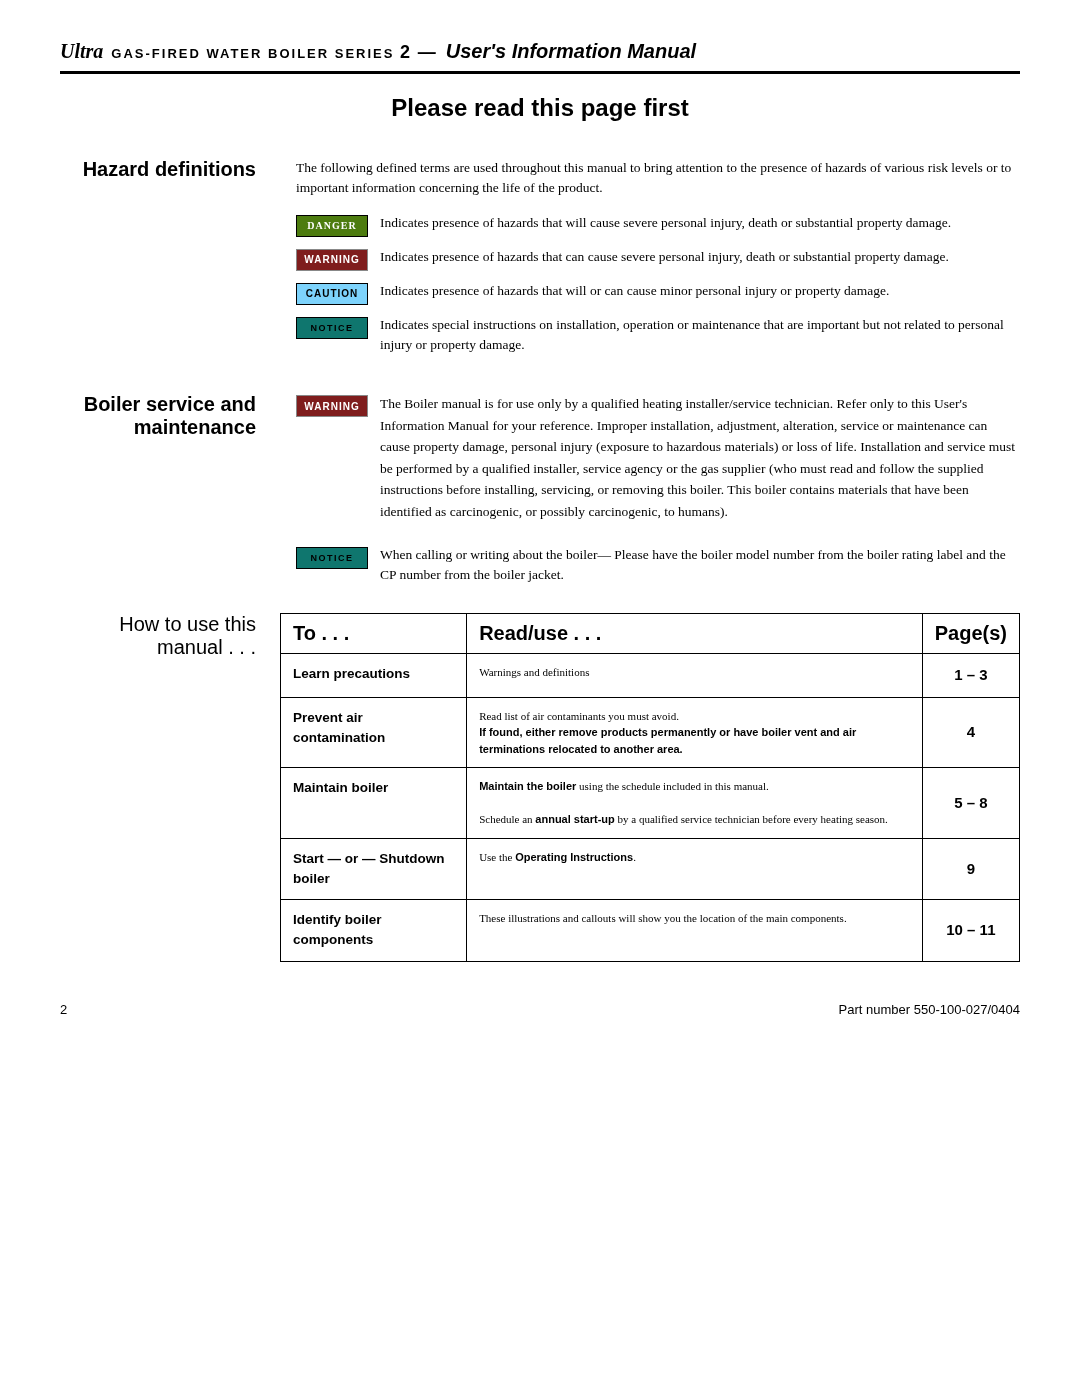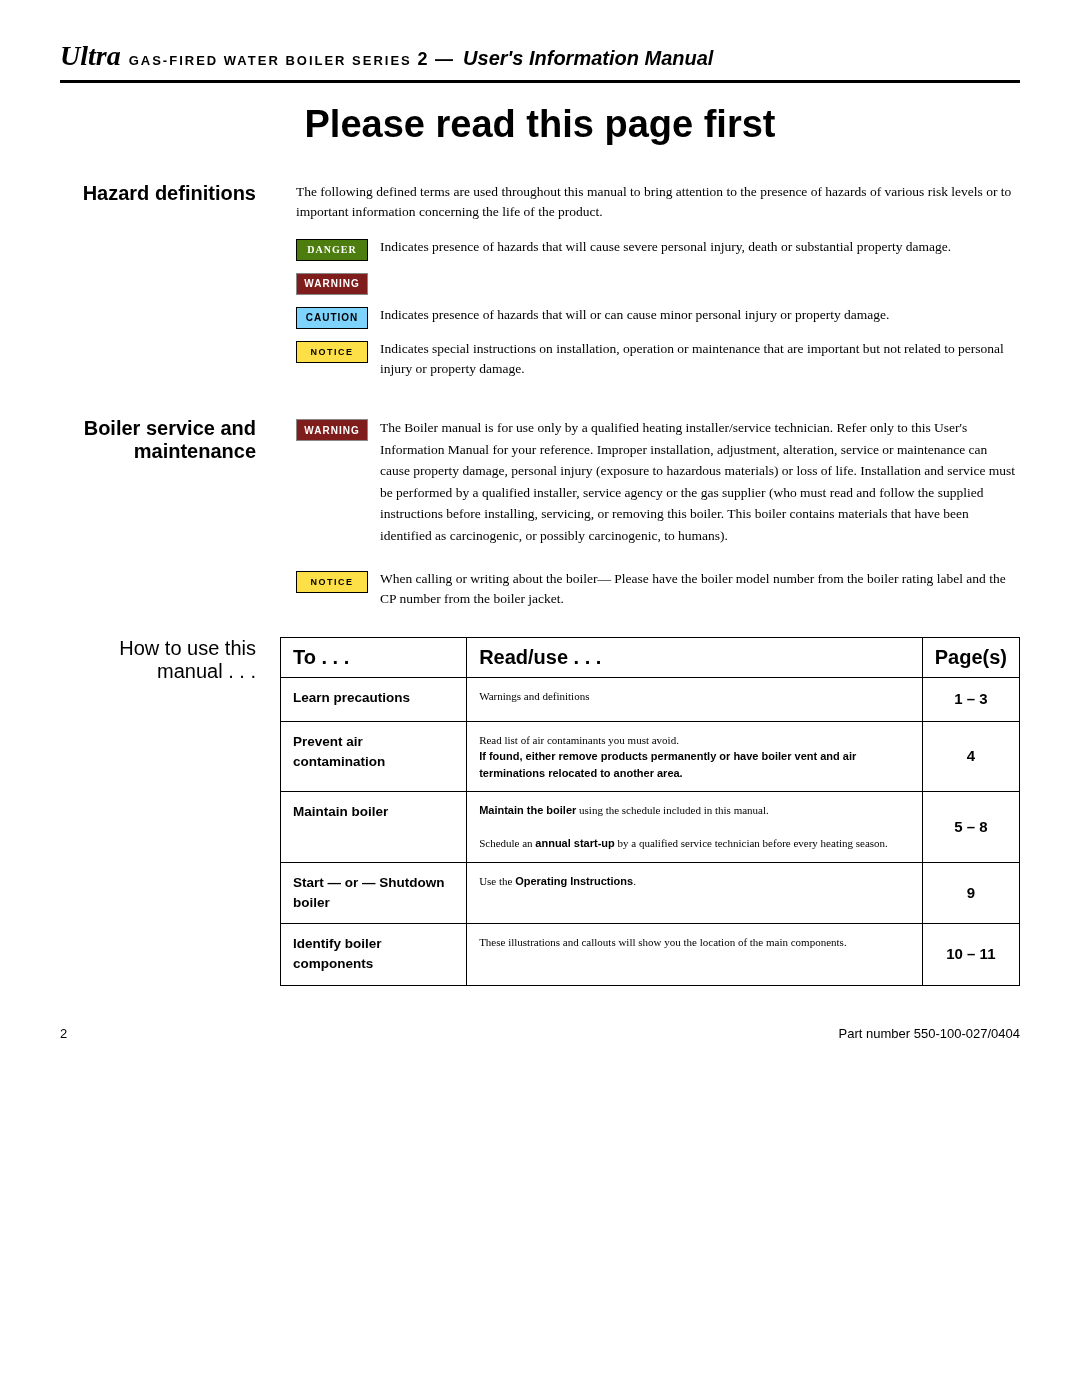--- a/index.html
+++ b/index.html
@@ -17,21 +17,21 @@
     
     .header {
       display: flex;
       align-items: baseline;
       gap: 8px;
       margin-bottom: 6px;
     }
     .header-ultra {
       font-family: 'Palatino Linotype', Palatino, serif;
       font-style: italic;
-      font-size: 28px;
+      font-size: 20px;
       font-weight: bold;
     }
     .header-subtitle {
       font-family: Arial, Helvetica, sans-serif;
       font-size: 13px;
       font-weight: bold;
       letter-spacing: 2px;
       text-transform: uppercase;
     }
     .header-subtitle-series {
@@ -49,21 +49,21 @@
 
     .top-rule {
       border: none;
       border-top: 3px solid #000;
       margin: 8px 0 20px 0;
     }
 
     
     .page-title {
       font-family: Arial, Helvetica, sans-serif;
-      font-size: 38px;
+      font-size: 24px;
       font-weight: bold;
       text-align: center;
       margin-bottom: 36px;
     }
 
     .section {
       display: flex;
       flex-direction: row;
       margin-bottom: 28px;
       gap: 16px;
@@ -130,21 +130,21 @@
       border-color: #888;
     }
 
     .hazard-badge.caution {
       background: #7dd3fc;
       color: #000;
       border-color: #000;
     }
 
     .hazard-badge.notice {
-      background: #fde047;
+      background: #0f766e;
       color: #000;
       border-color: #000;
       font-size: 9px;
       letter-spacing: 1.5px;
     }
 
     .hazard-text {
       font-size: 13.5px;
       line-height: 1.5;
       flex: 1;
@@ -280,20 +280,21 @@
   <div class="section-body">
     <p class="section-intro">The following defined terms are used throughout this manual to bring attention to the presence of hazards of various risk levels or to important information concerning the life of the product.</p>
 
     <div class="hazard-row">
       <span class="hazard-badge danger">DANGER</span>
       <span class="hazard-text">Indicates presence of hazards that will cause severe personal injury, death or substantial property damage.</span>
     </div>
 
     <div class="hazard-row">
       <span class="hazard-badge warning">WARNING</span>
+      <span class="hazard-text">Indicates presence of hazards that can cause severe personal injury, death or substantial property damage.</span>
     </div>
 
     <div class="hazard-row">
       <span class="hazard-badge caution">CAUTION</span>
       <span class="hazard-text">Indicates presence of hazards that will or can cause minor personal injury or property damage.</span>
     </div>
 
     <div class="hazard-row">
       <span class="hazard-badge notice">NOTICE</span>
       <span class="hazard-text">Indicates special instructions on installation, operation or maintenance that are important but not related to personal injury or property damage.</span>

